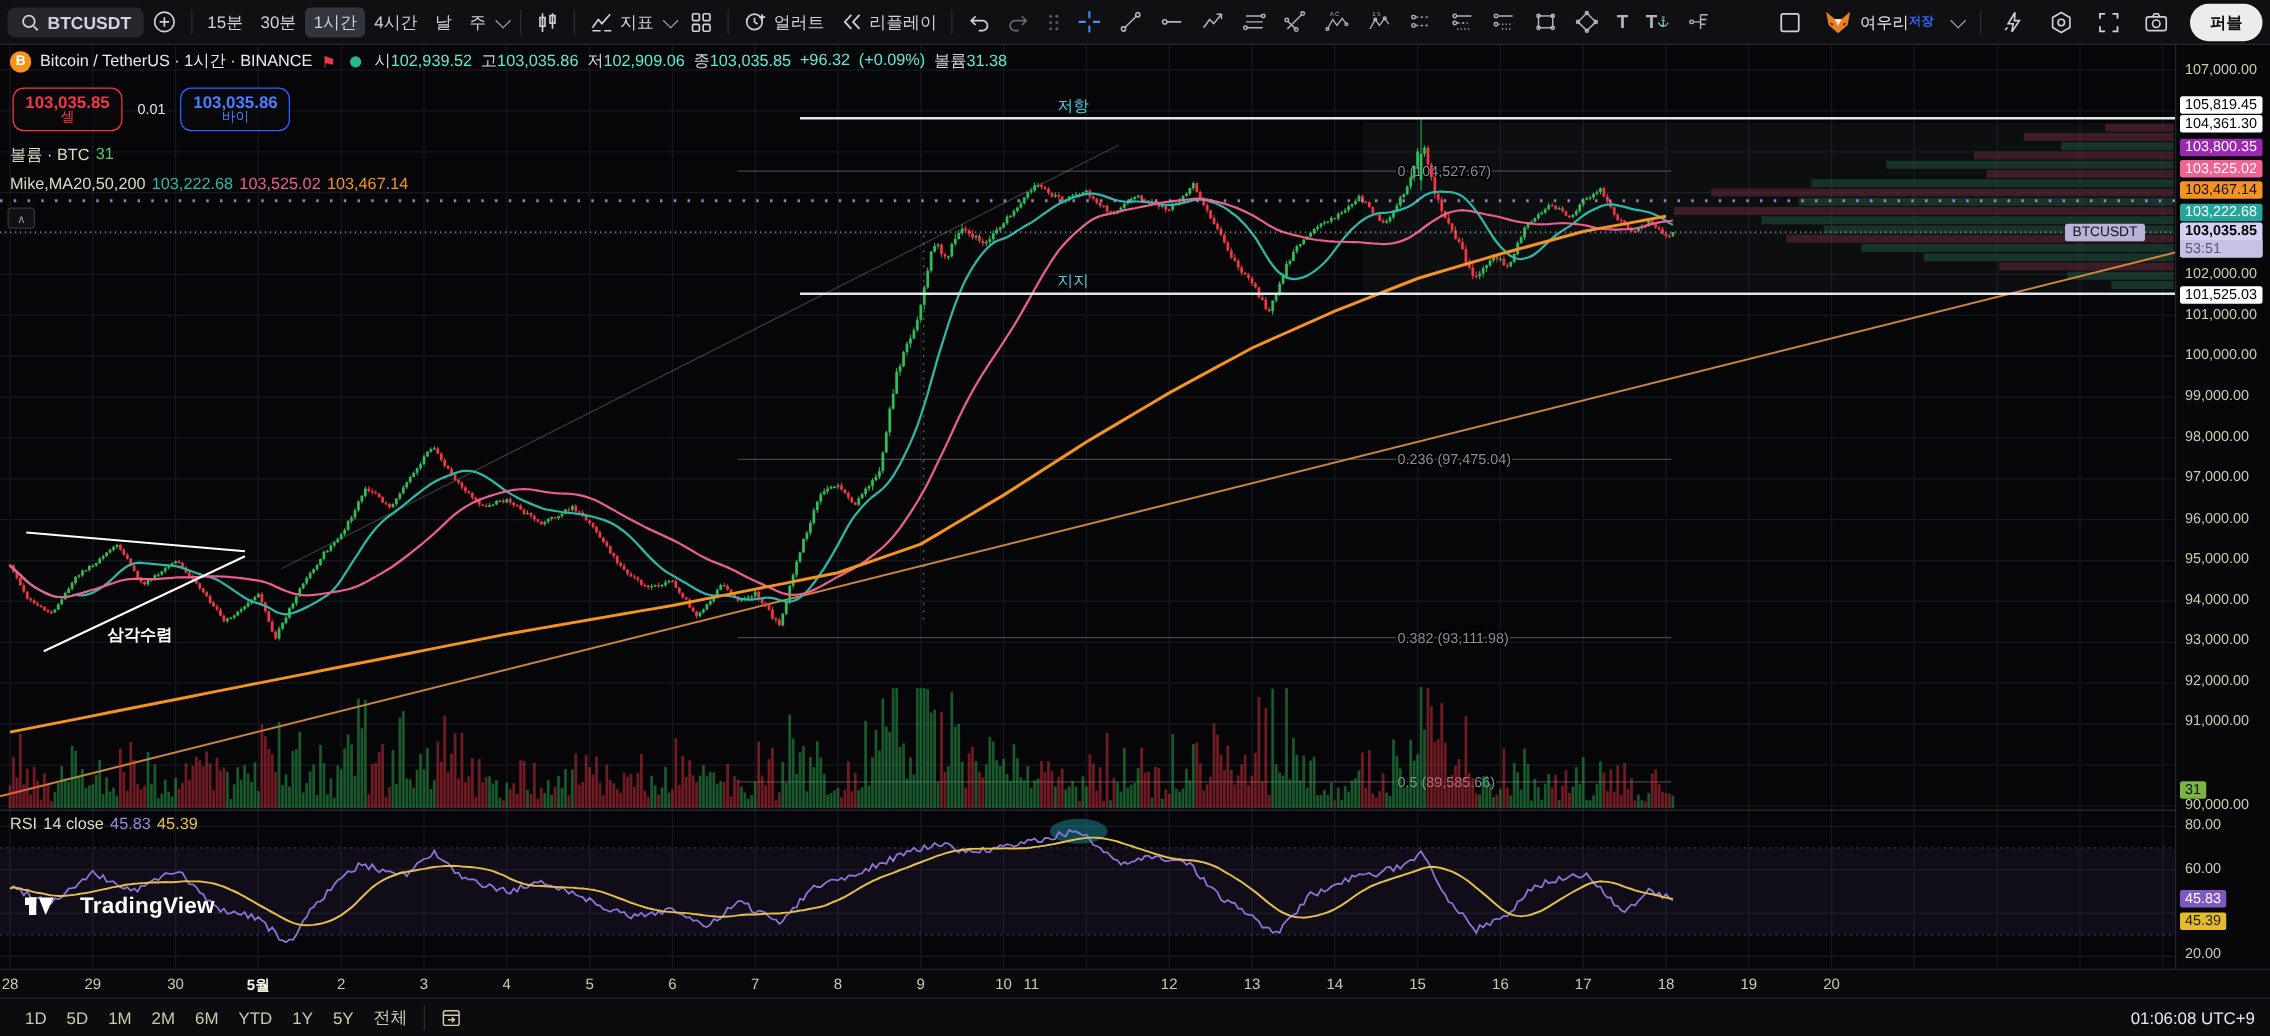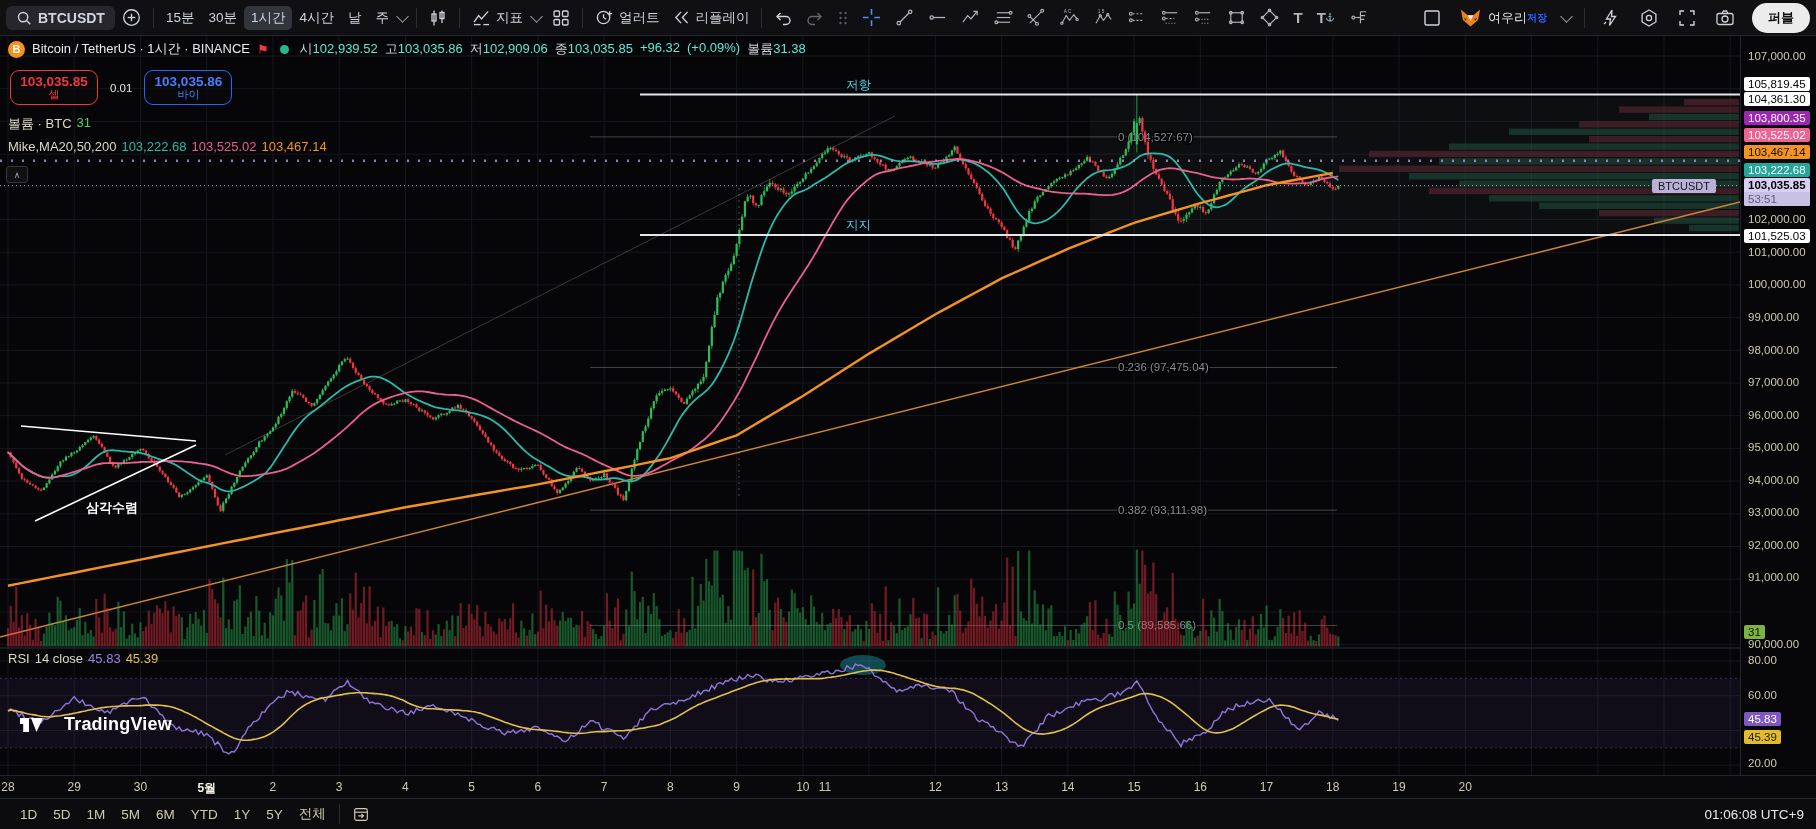--- a/index.html
+++ b/index.html
@@ -2050,21 +2050,21 @@
     <div class="dl" style="left: 1266.56px;">17</div>
     <div class="dl" style="left: 1332.8px;">18</div>
     <div class="dl" style="left: 1399.04px;">19</div>
     <div class="dl" style="left: 1465.28px;">20</div>
   </div>
 
 <div class="bottombar">
   <span class="range-btn">1D</span>
   <span class="range-btn">5D</span>
   <span class="range-btn">1M</span>
-  <span class="range-btn">5M</span>
+  <span class="range-btn">2M</span>
   <span class="range-btn">6M</span>
   <span class="range-btn">YTD</span>
   <span class="range-btn">1Y</span>
   <span class="range-btn">5Y</span>
   <span class="range-btn">전체</span>
   <div class="sep"></div>
   <span class="tbtn">
     <span class="icon">
       <svg width="18" height="18" viewBox="0 0 20 20" stroke="#cfcab2" fill="none" stroke-width="1.3">
           <rect x="3" y="4" width="14" height="13" rx="2"></rect>

